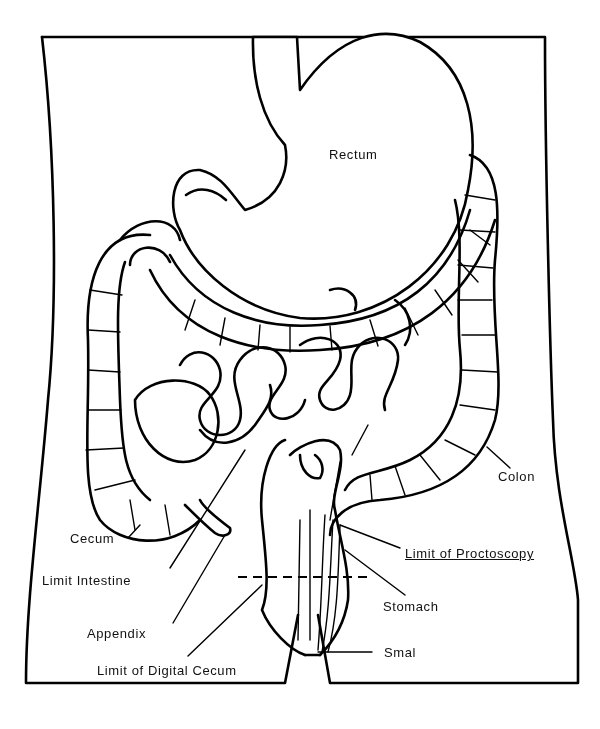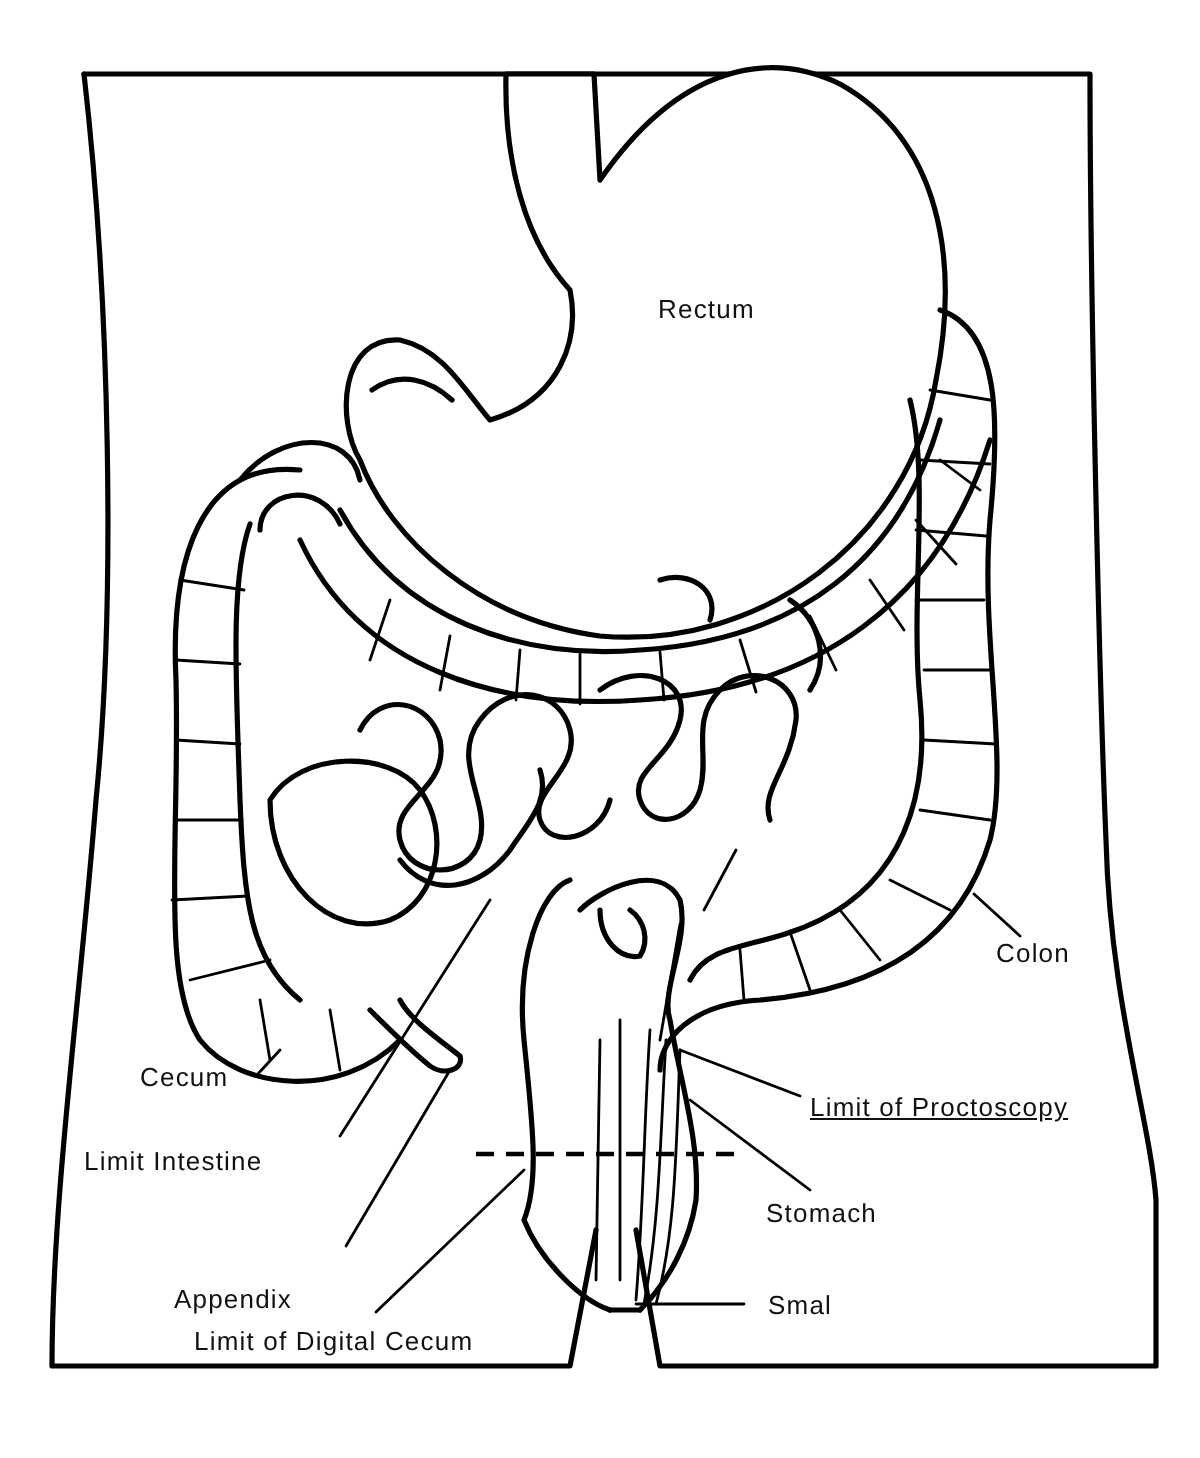--- a/index.html
+++ b/index.html
@@ -76,17 +76,17 @@
     <line class="thin" x1="340" y1="525" x2="400" y2="548"></line>
     <line class="thin" x1="345" y1="550" x2="405" y2="595"></line>
     <line class="thin" x1="318" y1="652" x2="372" y2="652"></line>
   </g>
 </svg>
 
 <div class="label" style="left:329px; top:148px;">Rectum</div>
 <div class="label" style="left:498px; top:470px;">Colon</div>
 <div class="label" style="left:70px; top:532px;text-align:center;">Cecum</div>
 <div class="label" style="left:42px; top:574px;">Limit Intestine</div>
-<div class="label" style="left:87px; top:643px;">Appendix</div>
+<div class="label" style="left:87px; top:627px;">Appendix</div>
 <div class="label" style="left:97px; top:664px;">Limit of Digital Cecum</div>
 <div class="label" style="left:405px; top:547px;text-decoration:underline;">Limit of Proctoscopy</div>
 <div class="label" style="left:383px; top:600px;">Stomach</div>
 <div class="label" style="left:384px; top:646px;">Smal</div>
 
 </body></html>

